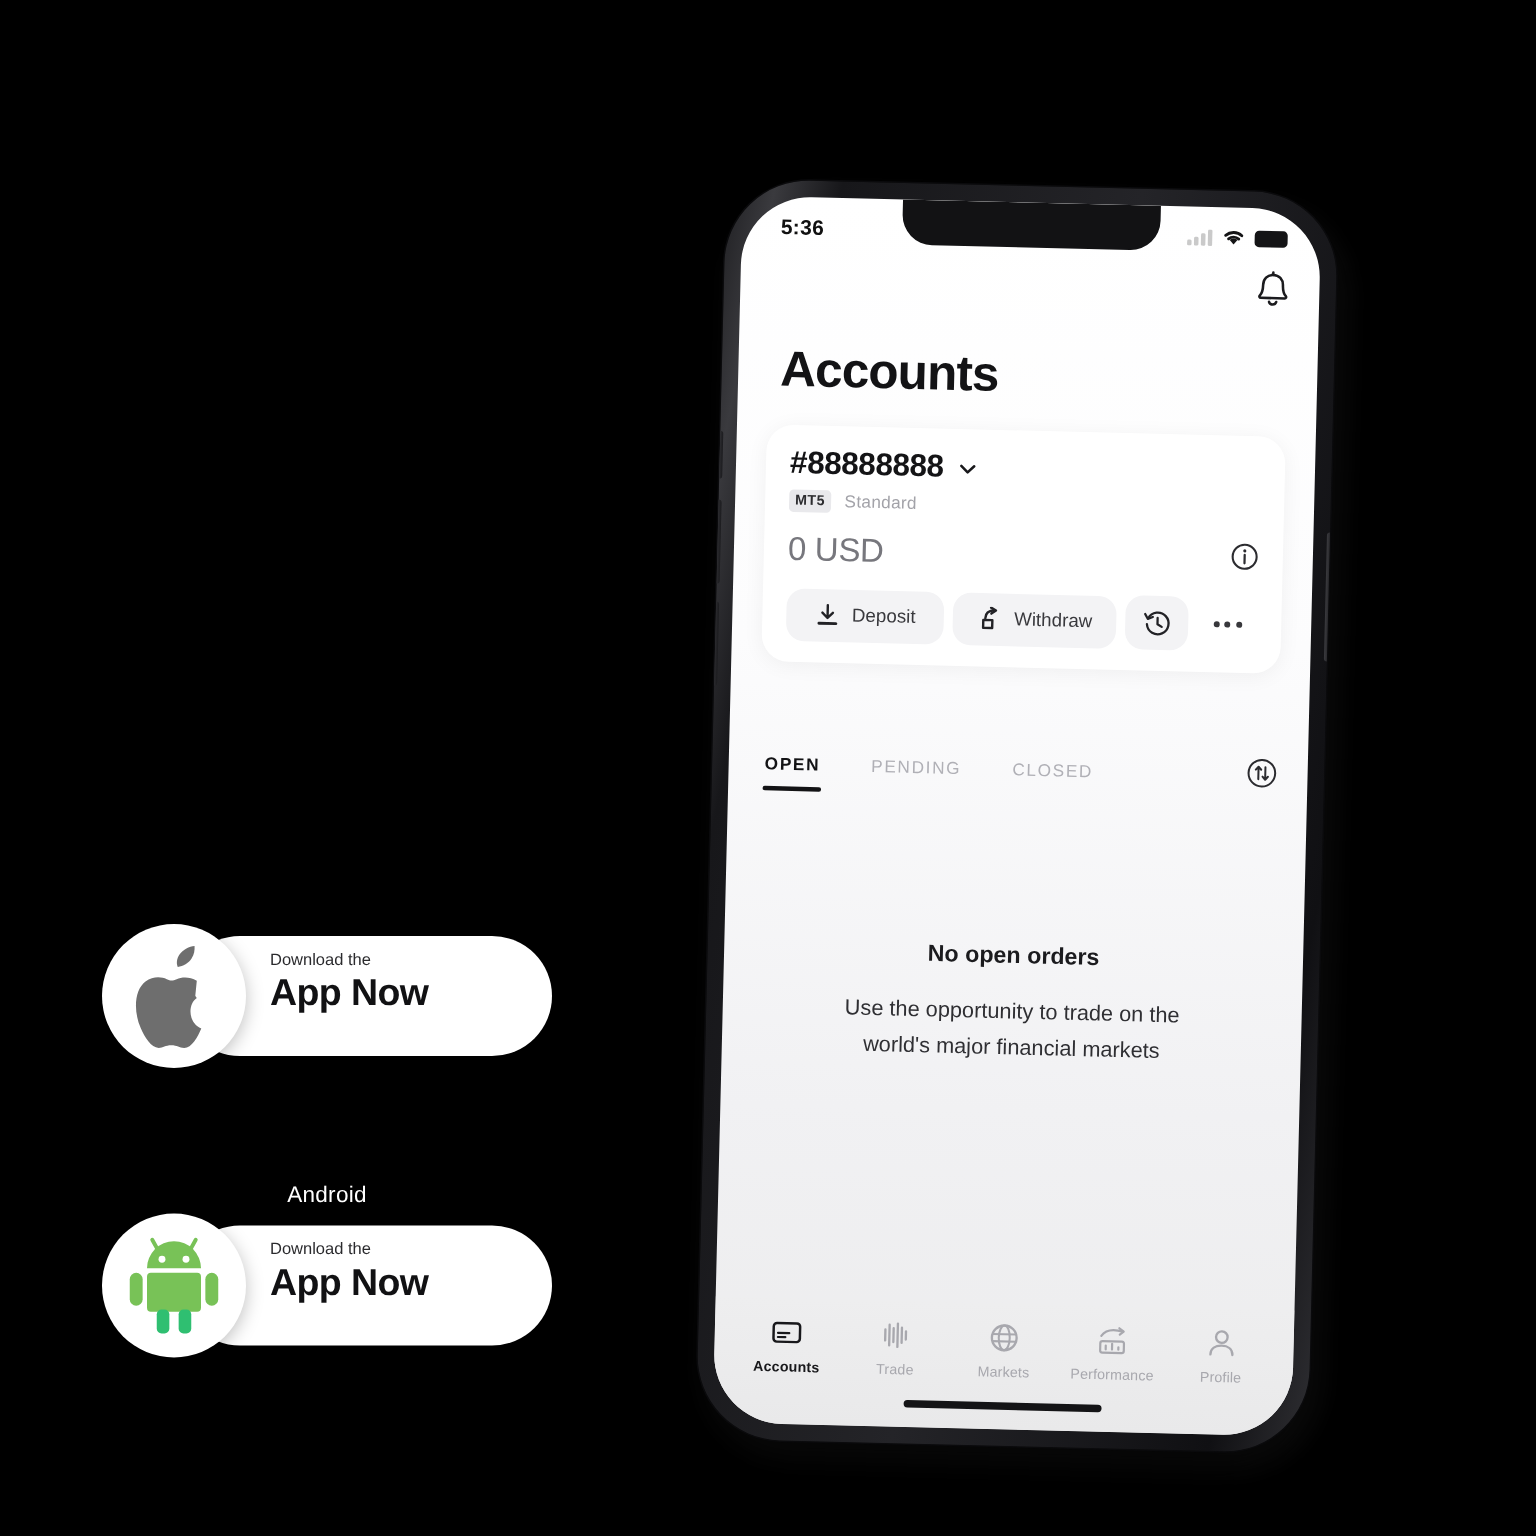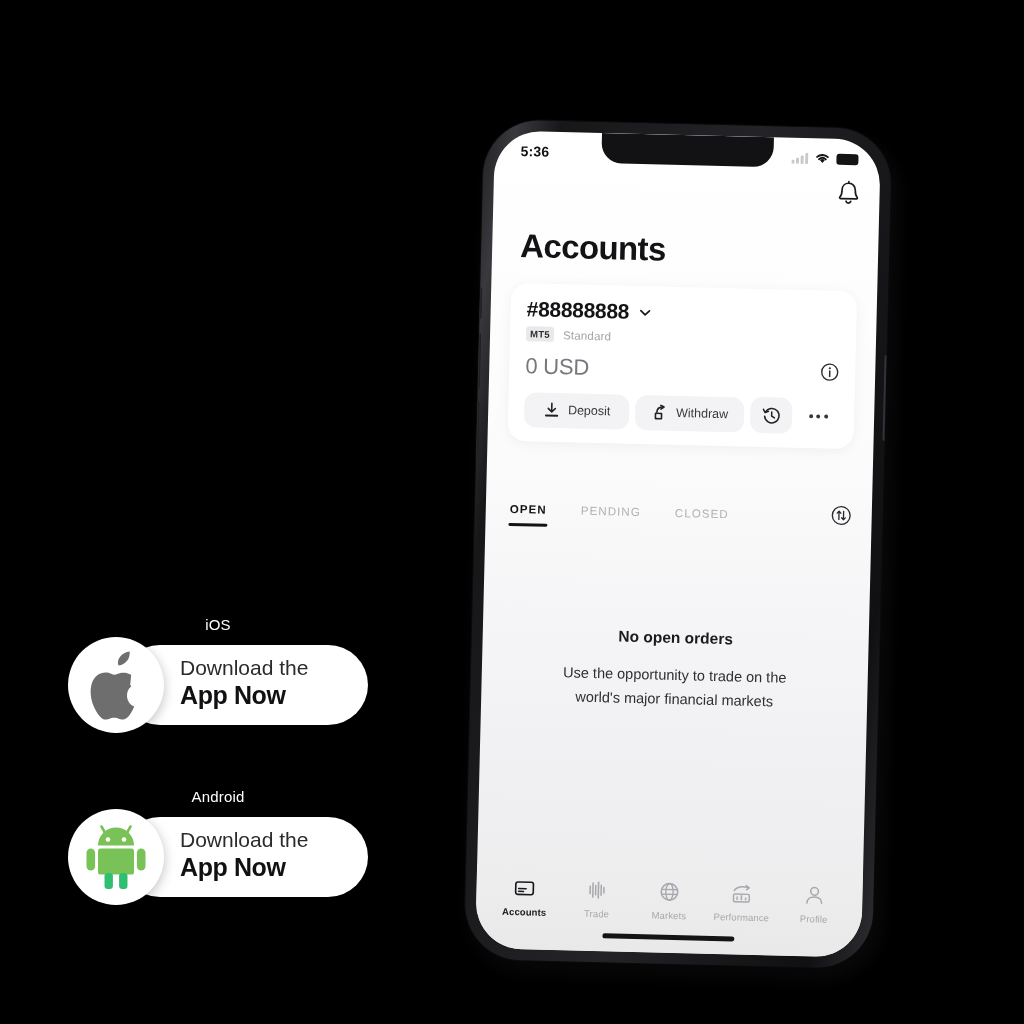--- a/index.html
+++ b/index.html
@@ -158,21 +158,21 @@
   }
   .badge-circle{
     position:absolute; left:0; top:0; width:96px; height:96px;
     background:#ffffff; border-radius:50%;
     box-shadow:0 3px 12px rgba(0,0,0,.25);
     display:flex;align-items:center;justify-content:center;
   }
   .badge-text{
     position:absolute; left:112px; top:18px; width:180px;
   }
-  .badge-line1{font-size:21px;color:#2b2b2e;line-height:1.25;}
+  .badge-line1{font-size:11px;color:#2b2b2e;line-height:1.25;}
   .badge-line2{font-size:25px;font-weight:bold;color:#111113;line-height:1.16;letter-spacing:-.4px;}
 </style>
 </head>
 <body>
 
 <div class="phone-wrap">
   <div class="phone-shadow"></div>
   <div class="phone-body">
 
     <div class="phone-sidebtn btn-pwr"></div>
@@ -342,21 +342,20 @@
           <span class="nav-label">Profile</span>
         </div>
       </div>
 
       <div class="home-ind"></div>
     </div>
   </div>
 </div>
 
 <div class="badge-group" style="left:68px; top:616px;">
-  <div class="os-label">iOS</div>
   <div class="badge">
     <div class="badge-pill"></div>
     <div class="badge-circle">
       <svg width="62" height="70" viewBox="0 0 62 70">
         <path d="M33.5 15.6 c3.6-.3 7.2-2.6 9.2-5.6 1.7-2.6 2.2-5.6 2-8.4 -3.6.2-7.6 2.4-9.8 5.4 -1.9 2.6-2.6 5.8-1.4 8.6z" fill="#6e6e6e"></path>
         <path d="M46.2 24.8 c-4.6-2.8-10-2.6-13.4-1 -2.6 1.2-4.2 1.2-6.6 0 -3.8-1.8-9.4-2-14.2 1.6 -7.4 5.6-8.2 19.6-3.2 31 2.6 6 7 13.2 12 13.2 3 0 4.4-1.8 8.4-1.8 4 0 5.2 1.8 8.6 1.8 5 0 9-7.2 11.4-13 -8.6-3.4-9.4-15.8-3-20.2 -.4-.6 -.6-.9 -1-1.6z" fill="#6e6e6e"></path>
       </svg>
     </div>
     <div class="badge-text">
       <div class="badge-line1">Download the</div>

